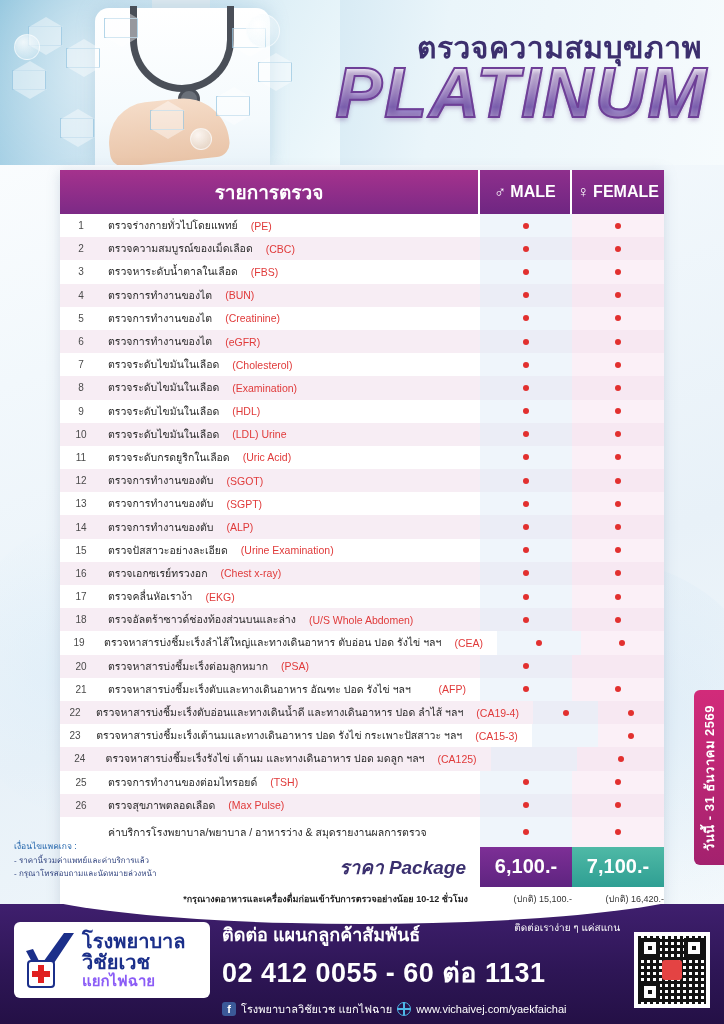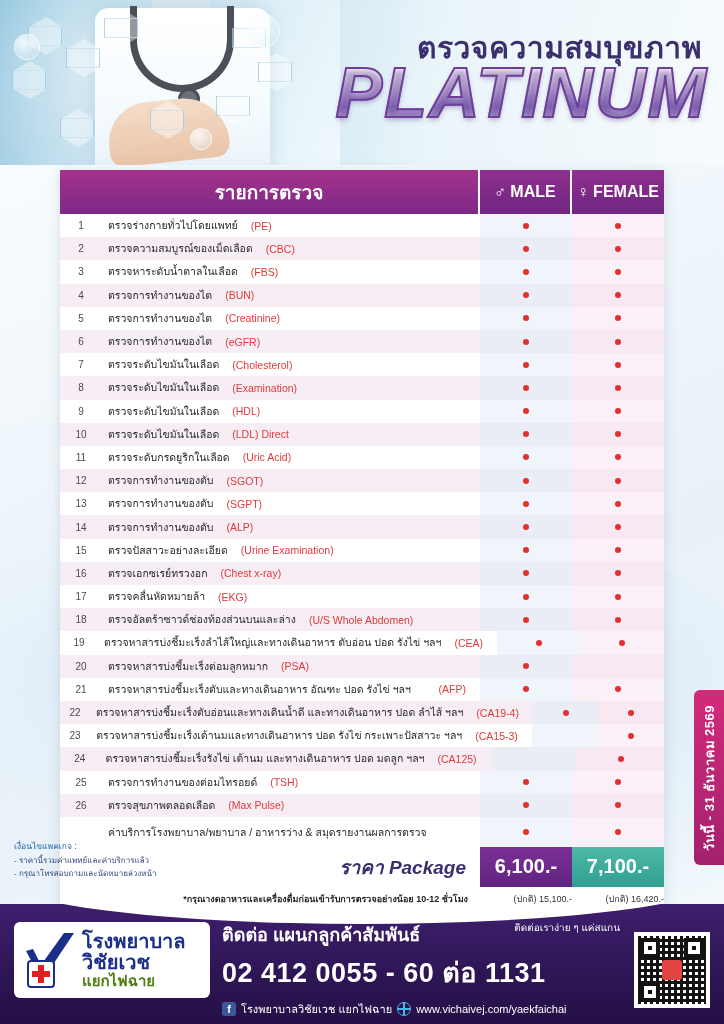--- a/index.html
+++ b/index.html
@@ -188,21 +188,21 @@
     position: absolute; left: 14px; top: 18px; width: 196px; height: 76px;
     background: #fff; border-radius: 6px; display: flex; align-items: center; padding-left: 8px;
   }
   .logo-check {
     width: 56px; height: 58px; position: relative; flex: 0 0 auto;
   }
   .logo-check svg { position: absolute; left: 0; top: 0; }
   .logo-text { margin-left: 4px; line-height: 1.06; }
   .logo-text .l1 { font-size: 20px; font-weight: bold; color: #1b2f8a; }
   .logo-text .l2 { font-size: 20px; font-weight: bold; color: #1b2f8a; }
-  .logo-text .l3 { font-size: 15px; font-weight: bold; color: #4d7c0f; }
+  .logo-text .l3 { font-size: 15px; font-weight: bold; color: #8b5cf6; }
 
   .contact {
     position: absolute; left: 222px; top: 16px; color: #fff;
   }
   .contact .c1 { font-size: 18px; font-weight: bold; }
   .contact .c2 { font-size: 27px; font-weight: bold; letter-spacing: .5px; margin-top: 2px; }
   .contact .c3 { font-size: 11px; margin-top: 6px; display: flex; align-items: center; gap: 5px; }
   .fb-ico {
     width: 14px; height: 14px; background: #3b5998; color: #fff; border-radius: 3px;
     font-size: 11px; font-weight: bold; display: flex; align-items: center; justify-content: center;
@@ -415,21 +415,21 @@
           <span class="dot"></span>
         </div>
         <div class="c-female">
           <span class="dot"></span>
         </div>
       </div>
       <div class="row even">
         <div class="c-no">10</div>
         <div class="c-name">
           <span>ตรวจระดับไขมันในเลือด</span>
-          <span class="c-eng">(LDL) Direct</span>
+          <span class="c-eng">(LDL) Urine</span>
         </div>
         <div class="c-male">
           <span class="dot"></span>
         </div>
         <div class="c-female">
           <span class="dot"></span>
         </div>
       </div>
       <div class="row odd">
         <div class="c-no">11</div>
@@ -505,21 +505,21 @@
         <div class="c-male">
           <span class="dot"></span>
         </div>
         <div class="c-female">
           <span class="dot"></span>
         </div>
       </div>
       <div class="row odd">
         <div class="c-no">17</div>
         <div class="c-name">
-          <span>ตรวจคลื่นหัดหมายล้า</span>
+          <span>ตรวจคลื่นหัอเราง้า</span>
           <span class="c-eng">(EKG)</span>
         </div>
         <div class="c-male">
           <span class="dot"></span>
         </div>
         <div class="c-female">
           <span class="dot"></span>
         </div>
       </div>
       <div class="row even">

